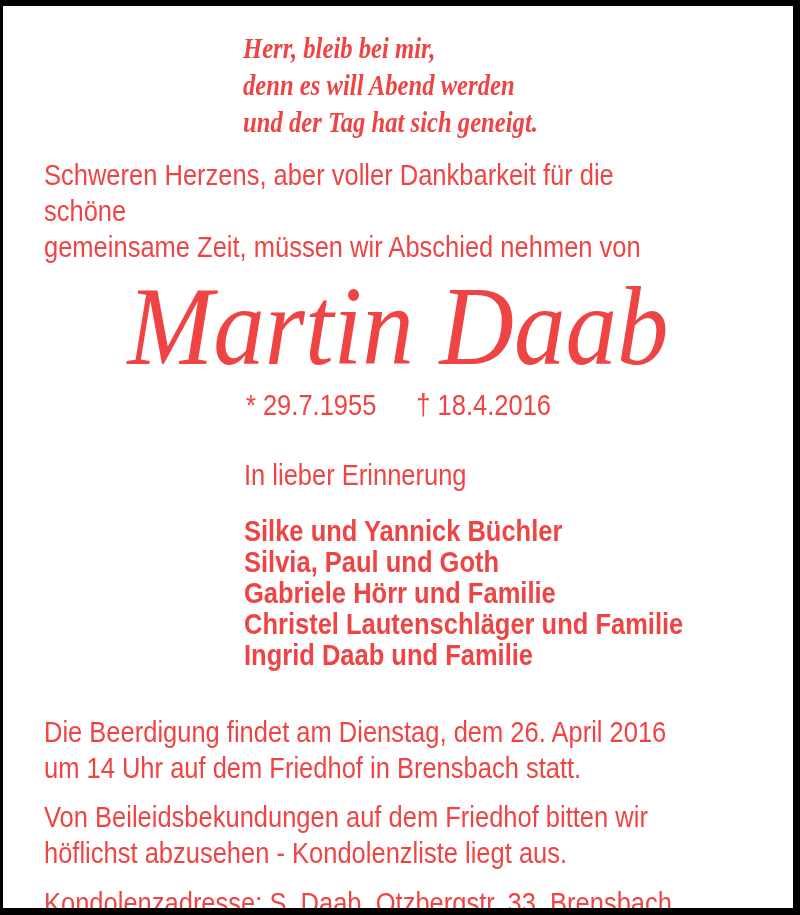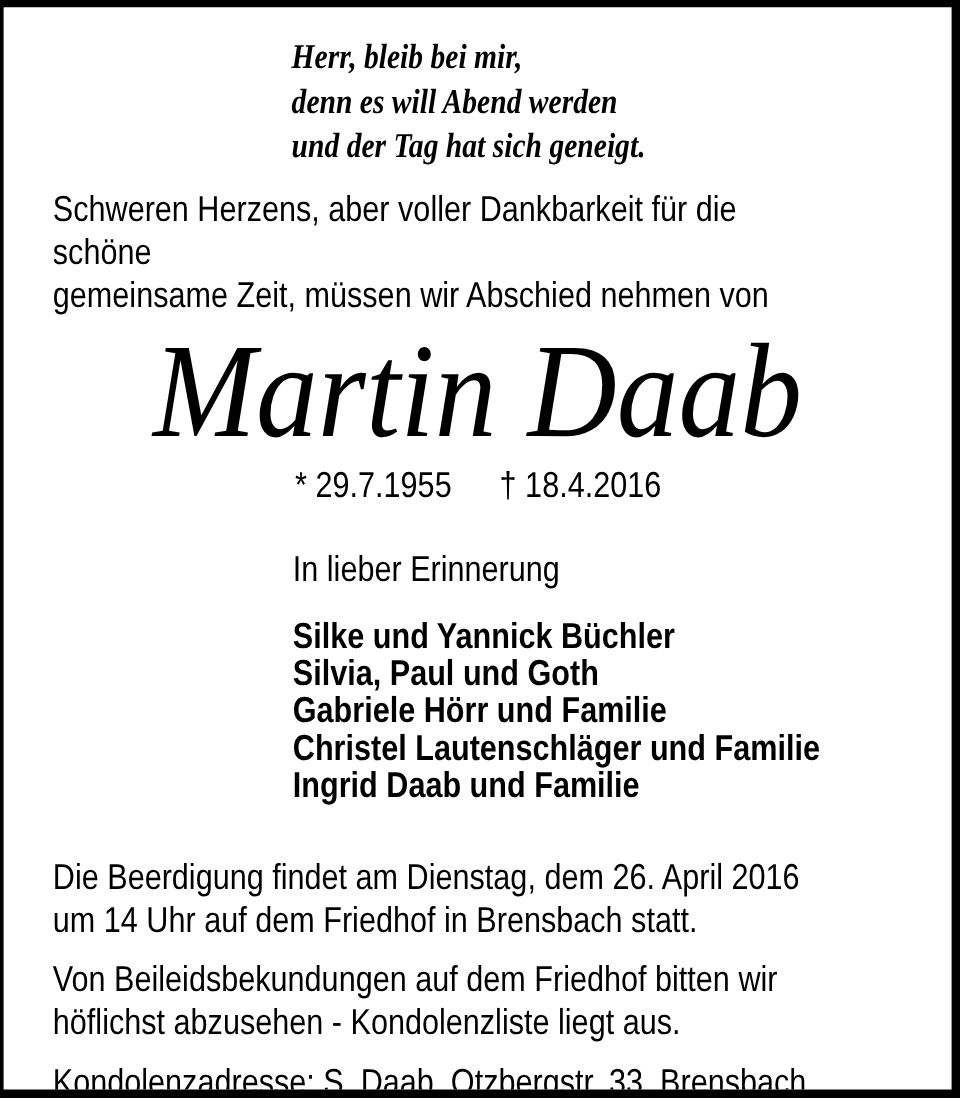--- a/index.html
+++ b/index.html
@@ -7,21 +7,21 @@
     padding: 0;
     background: #ffffff;
   }
 
   .page {
     position: relative;
     width: 800px;
     height: 915px;
     box-sizing: border-box;
     background: #ffffff;
-    color: #000000;
+    color: #ef4444;
     border-style: solid;
     border-color: #000000;
     
     border-width: 6px 7px 7px 3px;
     overflow: hidden;
     font-family: "Liberation Sans", sans-serif;
   }
 
   
   .condensed {

